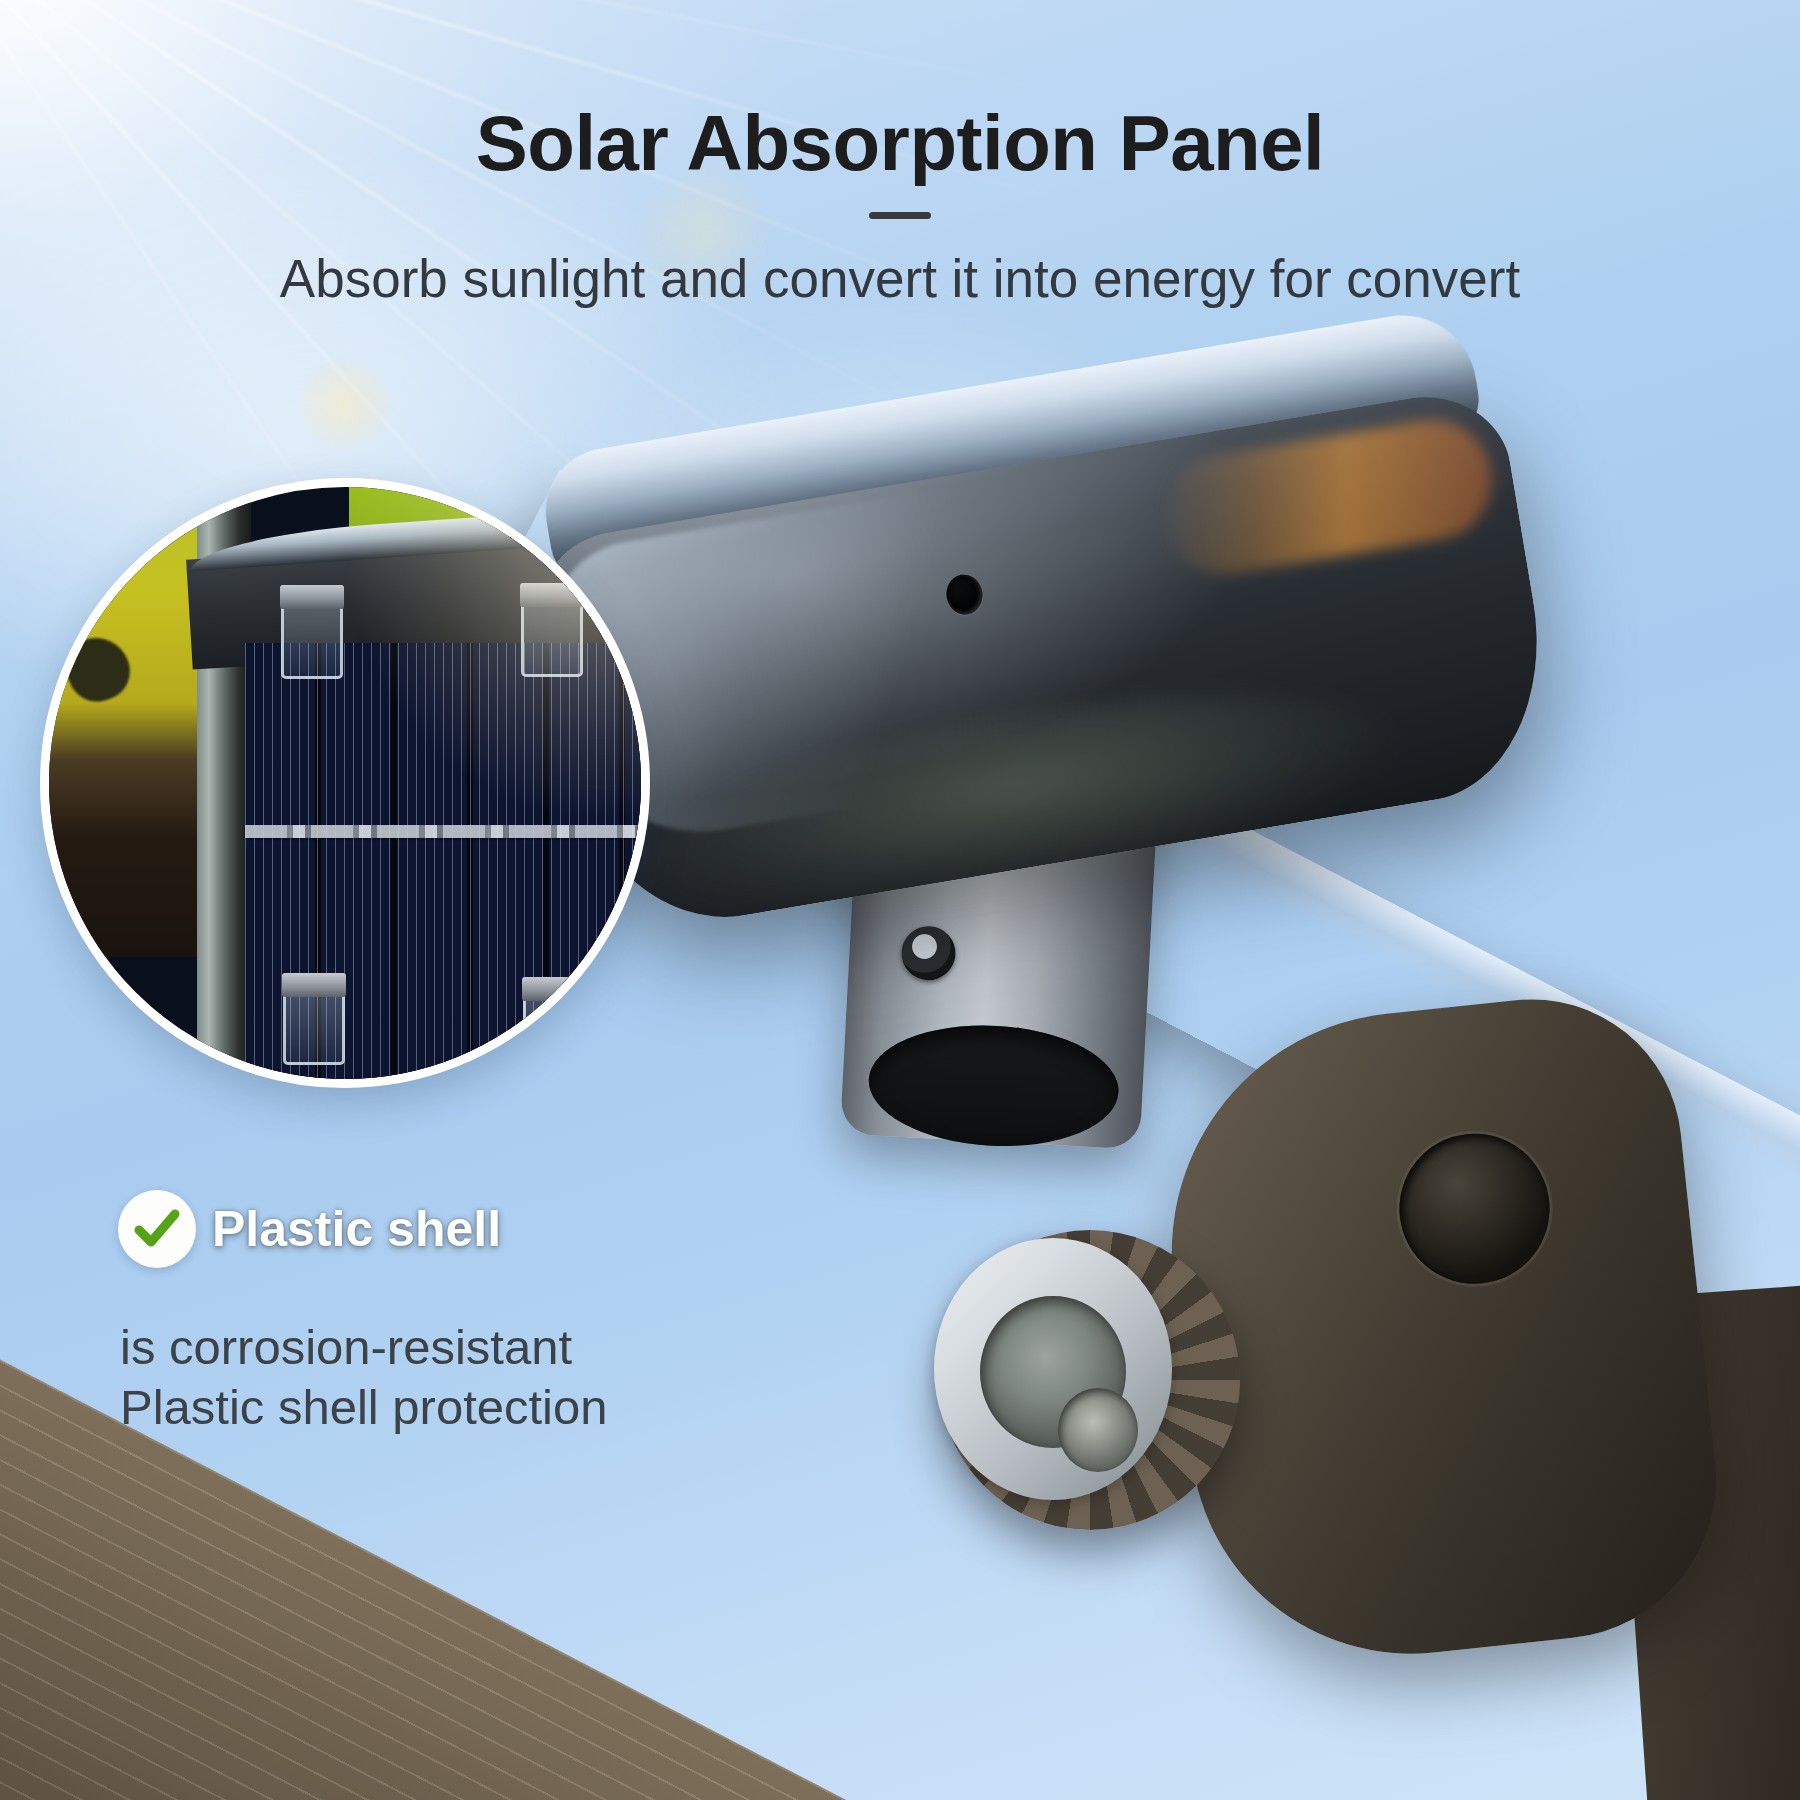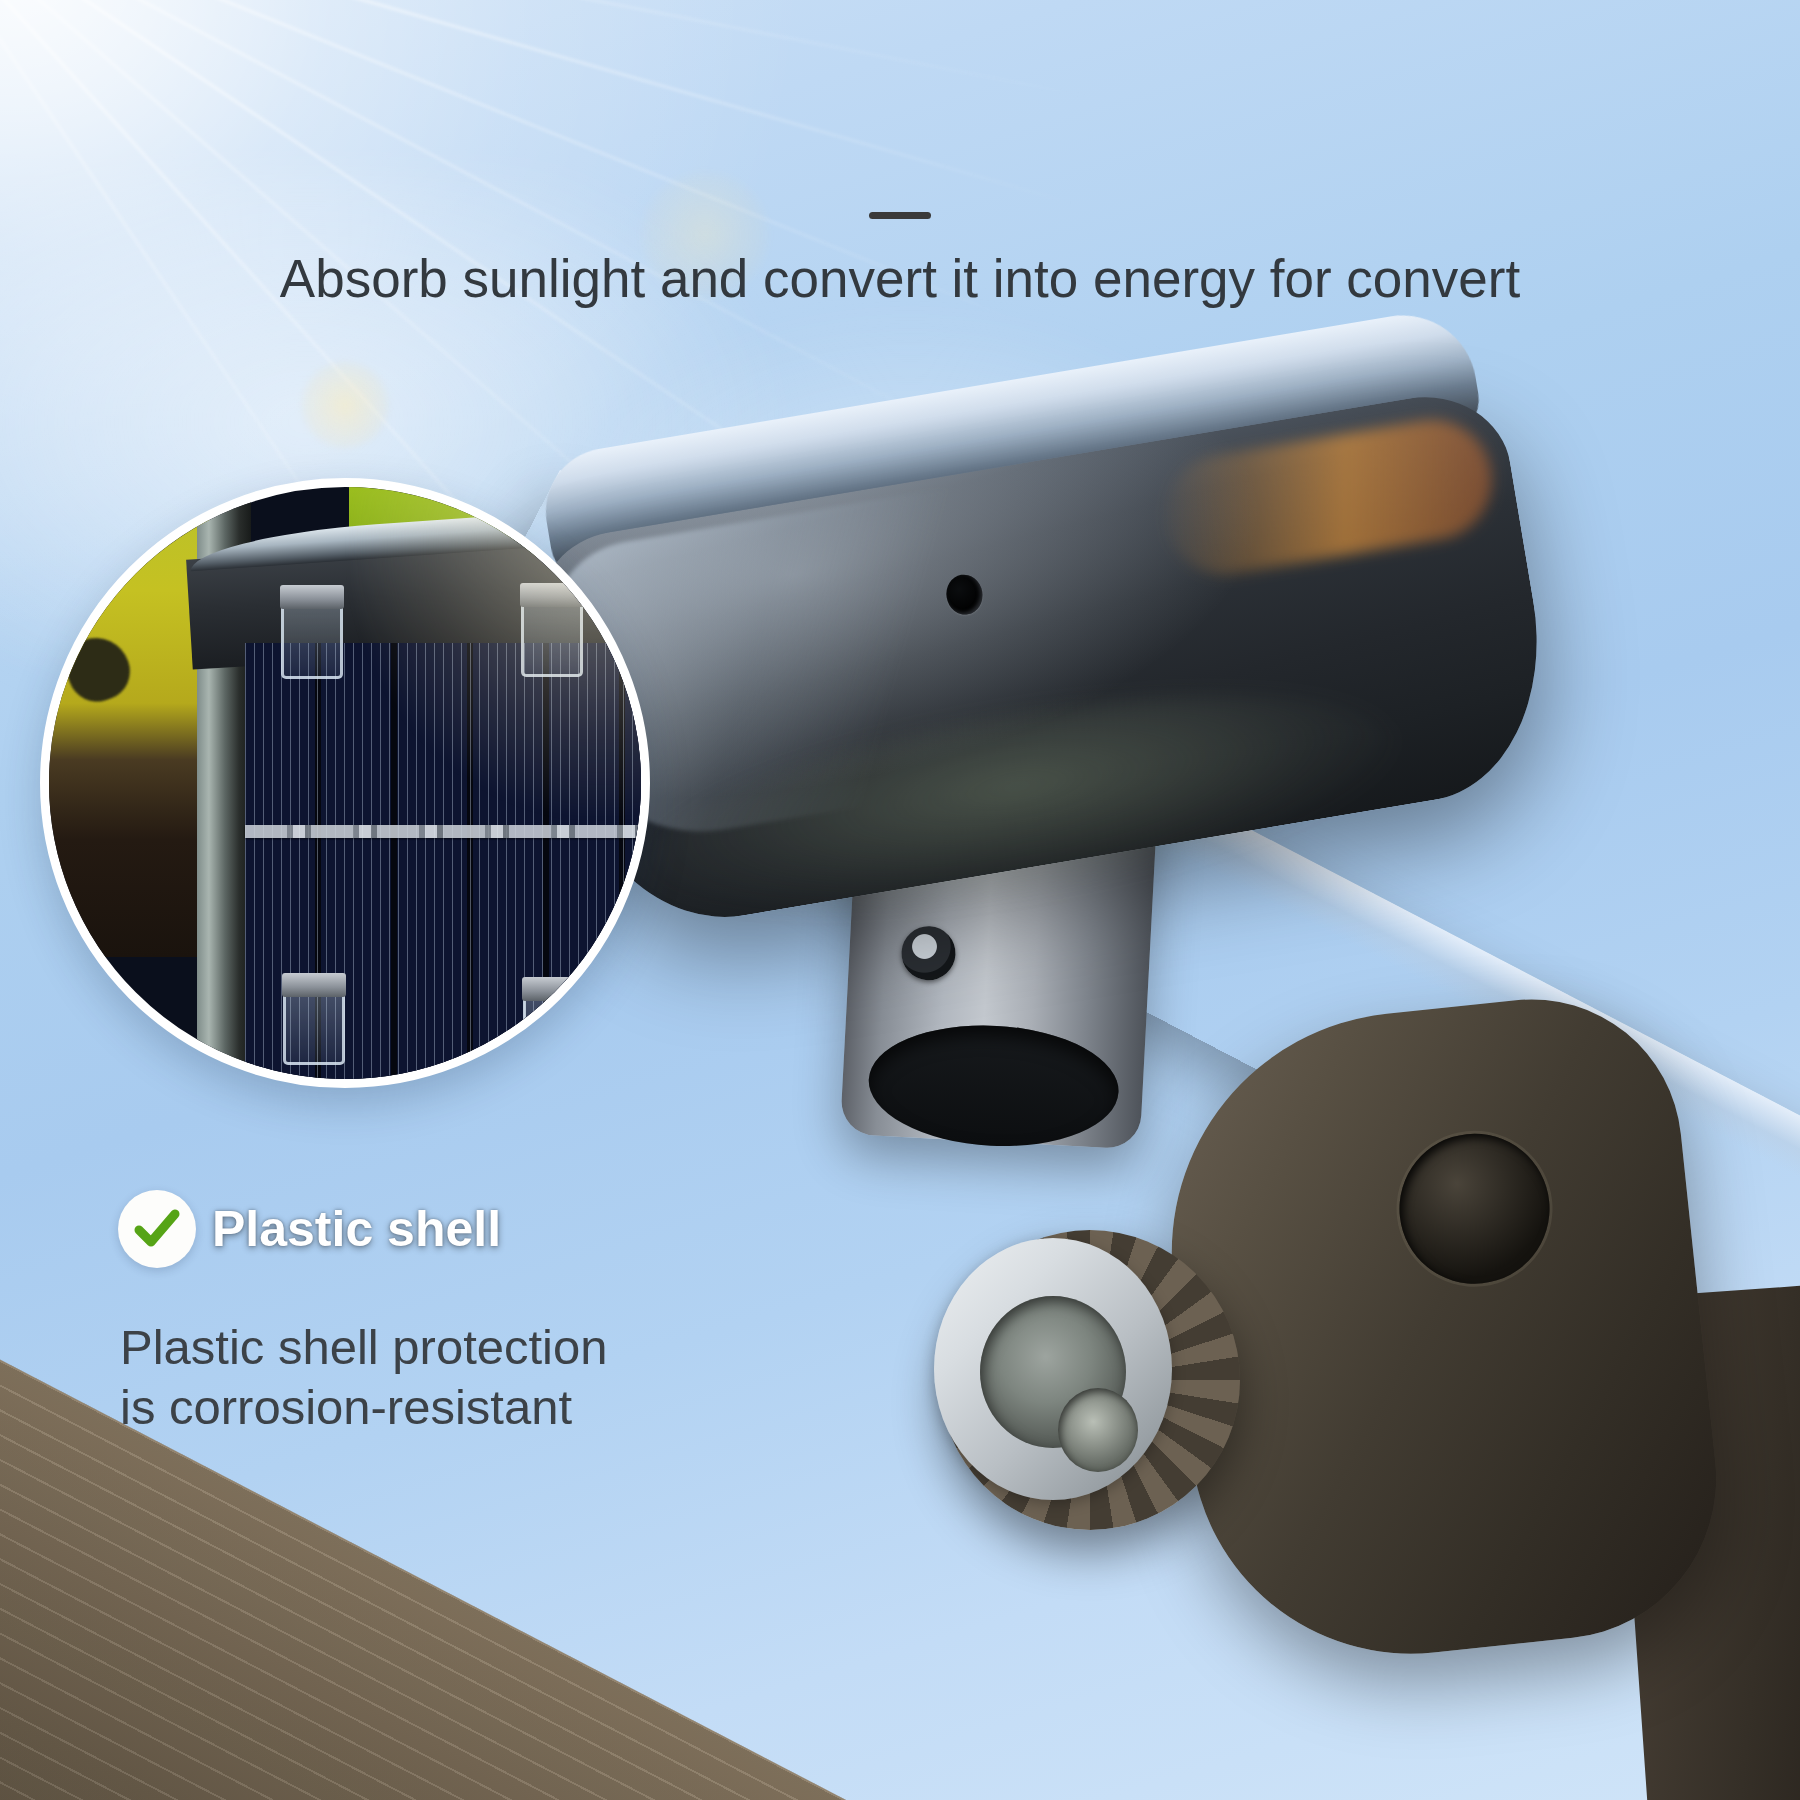--- a/index.html
+++ b/index.html
@@ -471,30 +471,31 @@
       </div>
     <div class="clip clip-c">
         <div class="clip-top"></div>
       </div>
     <div class="clip clip-d">
         <div class="clip-top"></div>
       </div>
     <div class="inset-glare"></div>
   </div>
 
+  <div class="title">Solar Absorption Panel</div>
   <div class="divider"></div>
   <div class="subtitle">Absorb sunlight and convert it into energy for convert</div>
 
   <div class="badge">
     <div class="badge-check">
       <svg width="52" height="52" viewBox="0 0 52 52" aria-hidden="true">
         <path d="M8 27 L20 39 L44 11" fill="none" stroke="#56a416" stroke-width="9" stroke-linecap="round" stroke-linejoin="round"></path>
       </svg>
     </div>
     <div class="badge-label">Plastic shell</div>
   </div>
 
   <div class="caption">
+    <span>is corrosion-resistant</span>
     <span>Plastic shell protection</span>
-    <span>is corrosion-resistant</span>
   </div>
 
 </div>
 
 </body></html>

